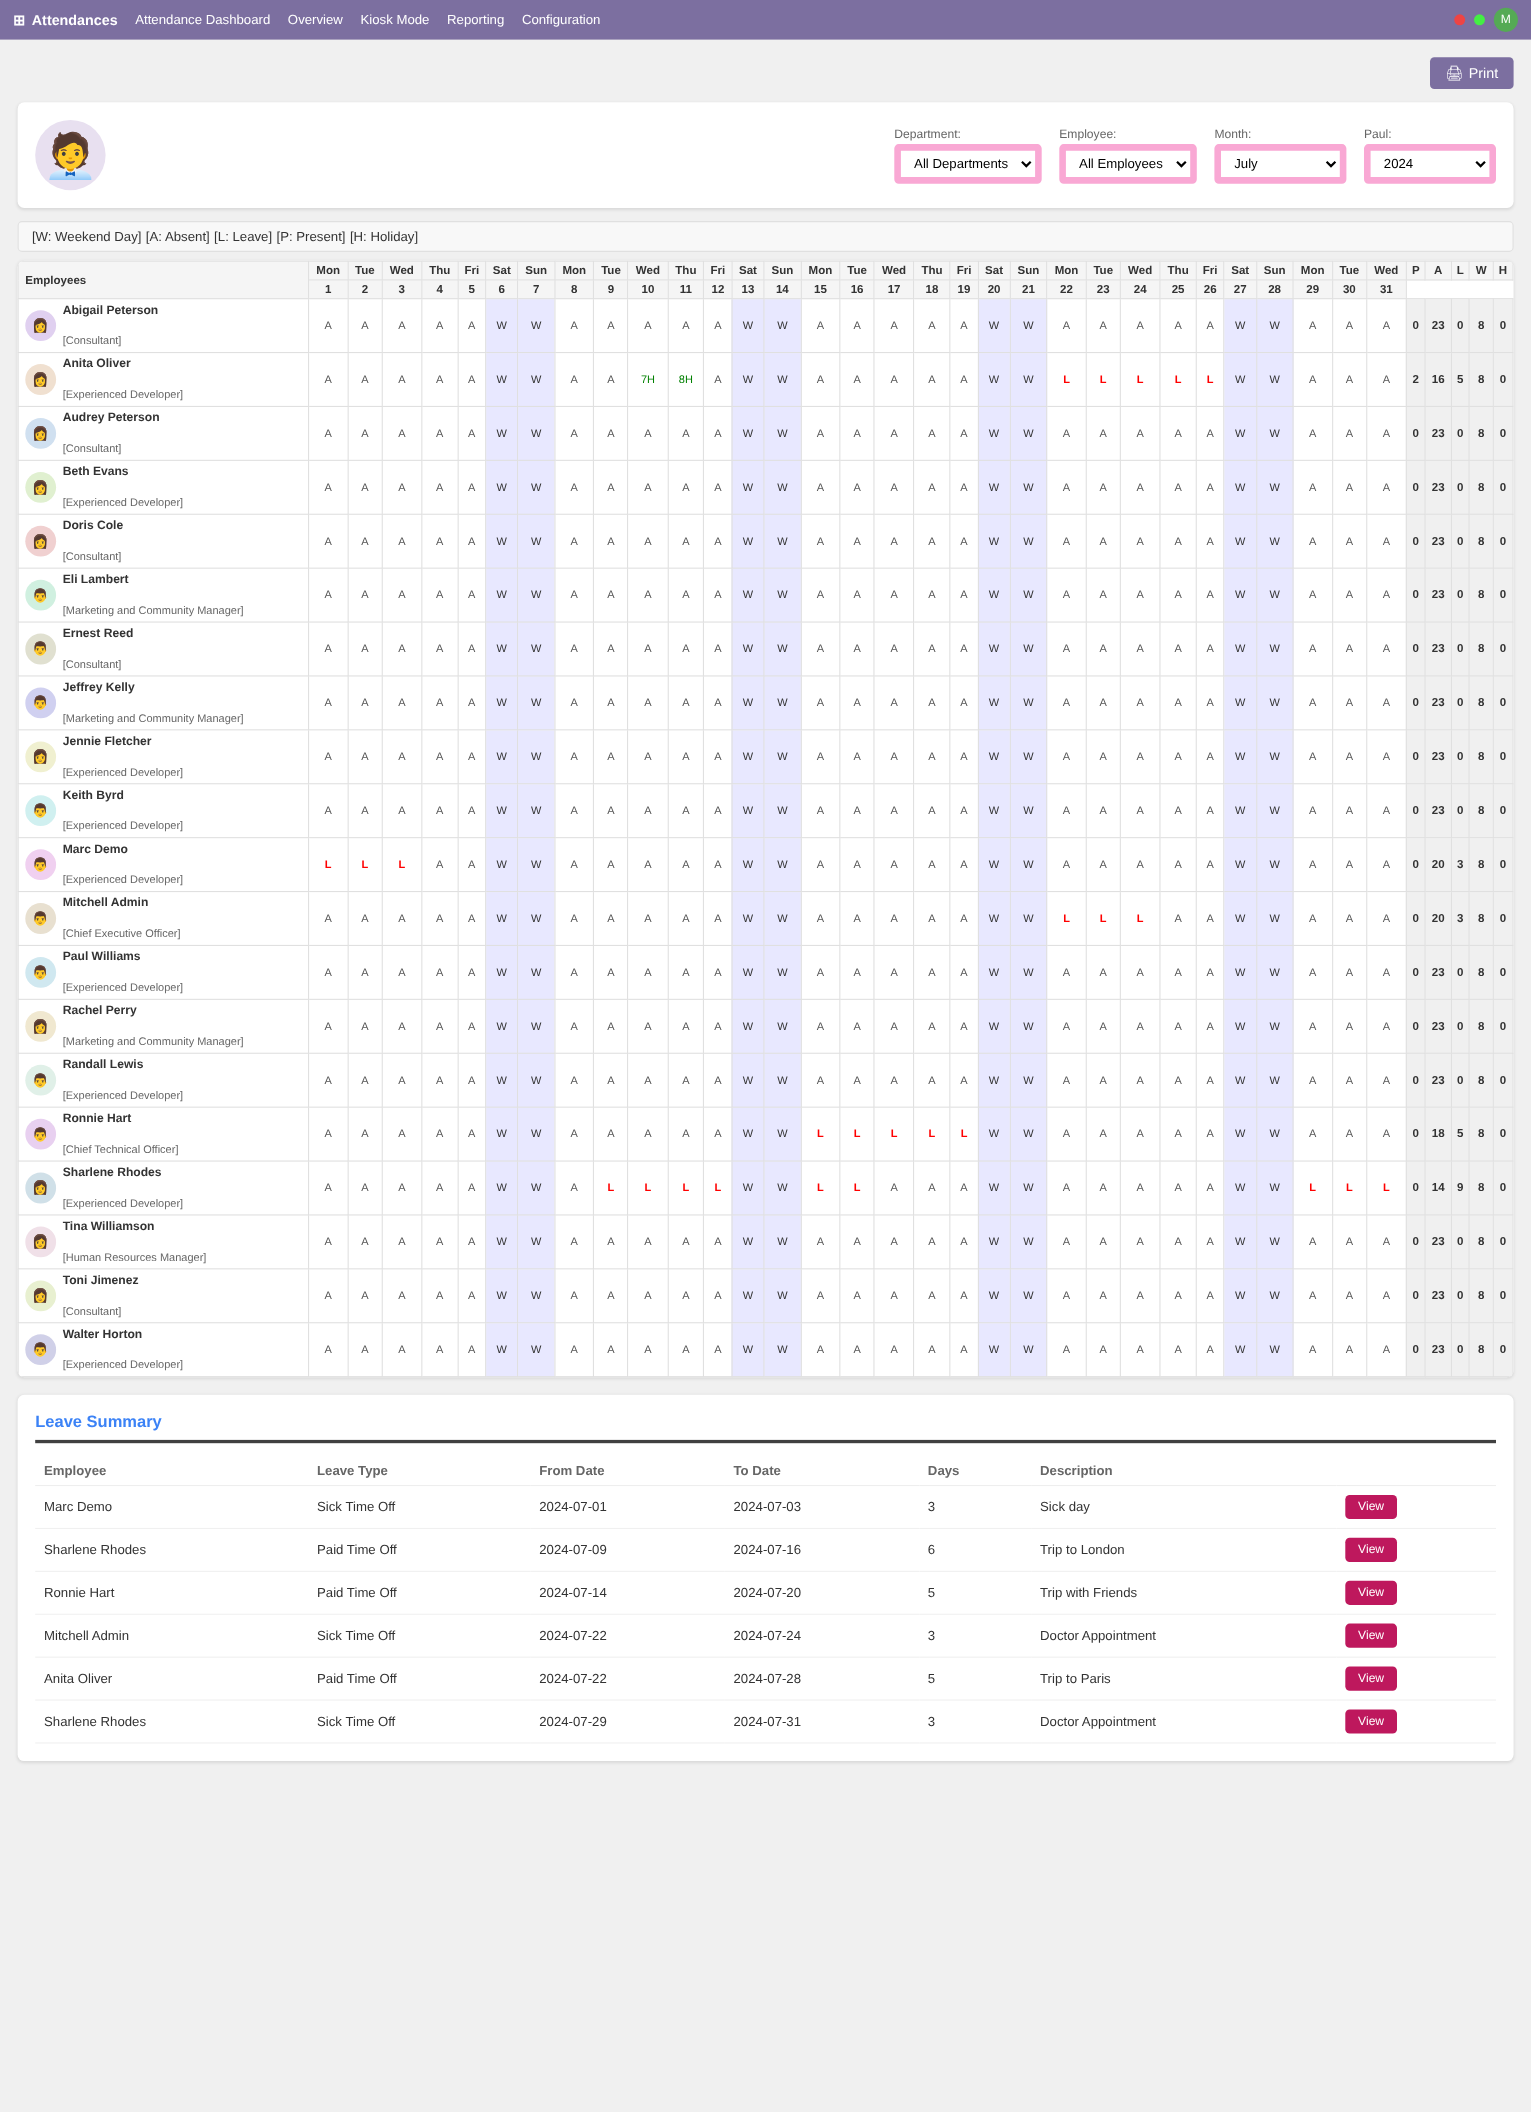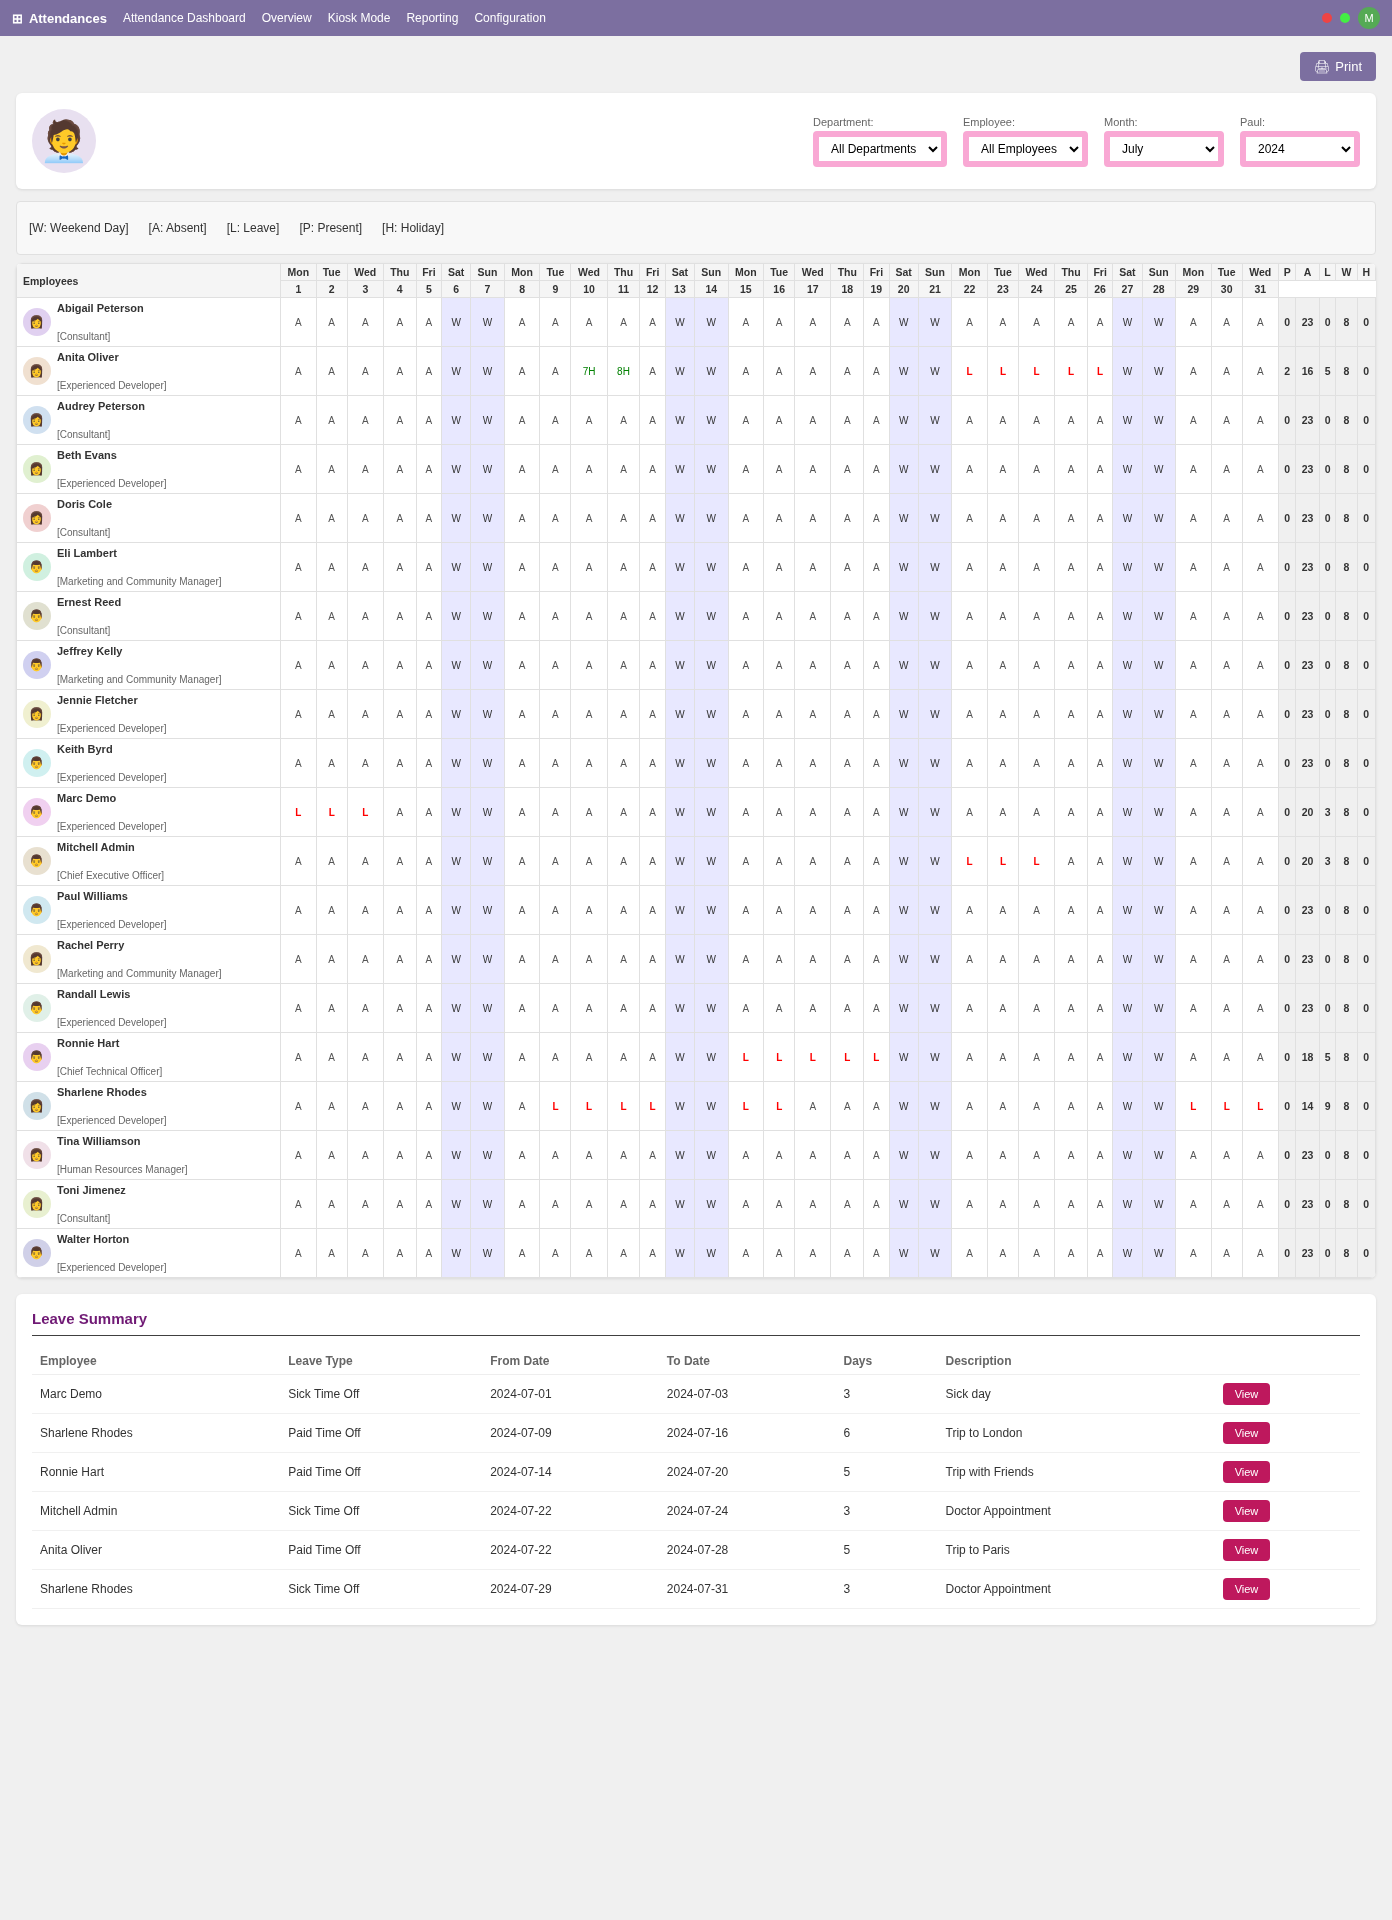--- a/index.html
+++ b/index.html
@@ -62,23 +62,23 @@
     .filter-group select {
       border: 6px solid #f9a8d4; border-radius: 4px; padding: 4px 8px;
       font-size: 12px; background: white; min-width: 120px;
     }
 
     
     .legend {
       background: #f8f8f8;
       border: 1px solid #e0e0e0;
       border-radius: 4px;
-      padding: 19px 12px;
+      padding: 6px 12px;
       display: flex;
-      gap: 20px;
+      gap: 4px;
       margin-bottom: 8px;
       font-size: 12px;
     }
     .legend span { font-weight: 500; }
 
     
     .att-table-wrap {
       background: white;
       border-radius: 6px;
       overflow-x: auto;
@@ -113,23 +113,23 @@
     
     .leave-summary {
       background: white;
       border-radius: 6px;
       padding: 16px;
       box-shadow: 0 1px 3px rgba(0,0,0,0.1);
     }
     .leave-summary h3 {
       font-size: 15px;
       font-weight: bold;
-      color: #701a75;
+      color: #3b82f6;
       margin-bottom: 12px;
-      border-bottom: 1px solid #404040;
+      border-bottom: 3px solid #404040;
       padding-bottom: 8px;
     }
     .leave-table { width: 100%; border-collapse: collapse; }
     .leave-table th { text-align: left; padding: 6px 8px; font-size: 12px; color: #666; border-bottom: 1px solid #eee; }
     .leave-table td { padding: 8px 8px; font-size: 12px; border-bottom: 1px solid #f0f0f0; vertical-align: middle; }
     .btn-view {
       background: #be185d; color: white; border: none;
       padding: 5px 12px; border-radius: 4px; cursor: pointer; font-size: 11px;
     }
   </style>

